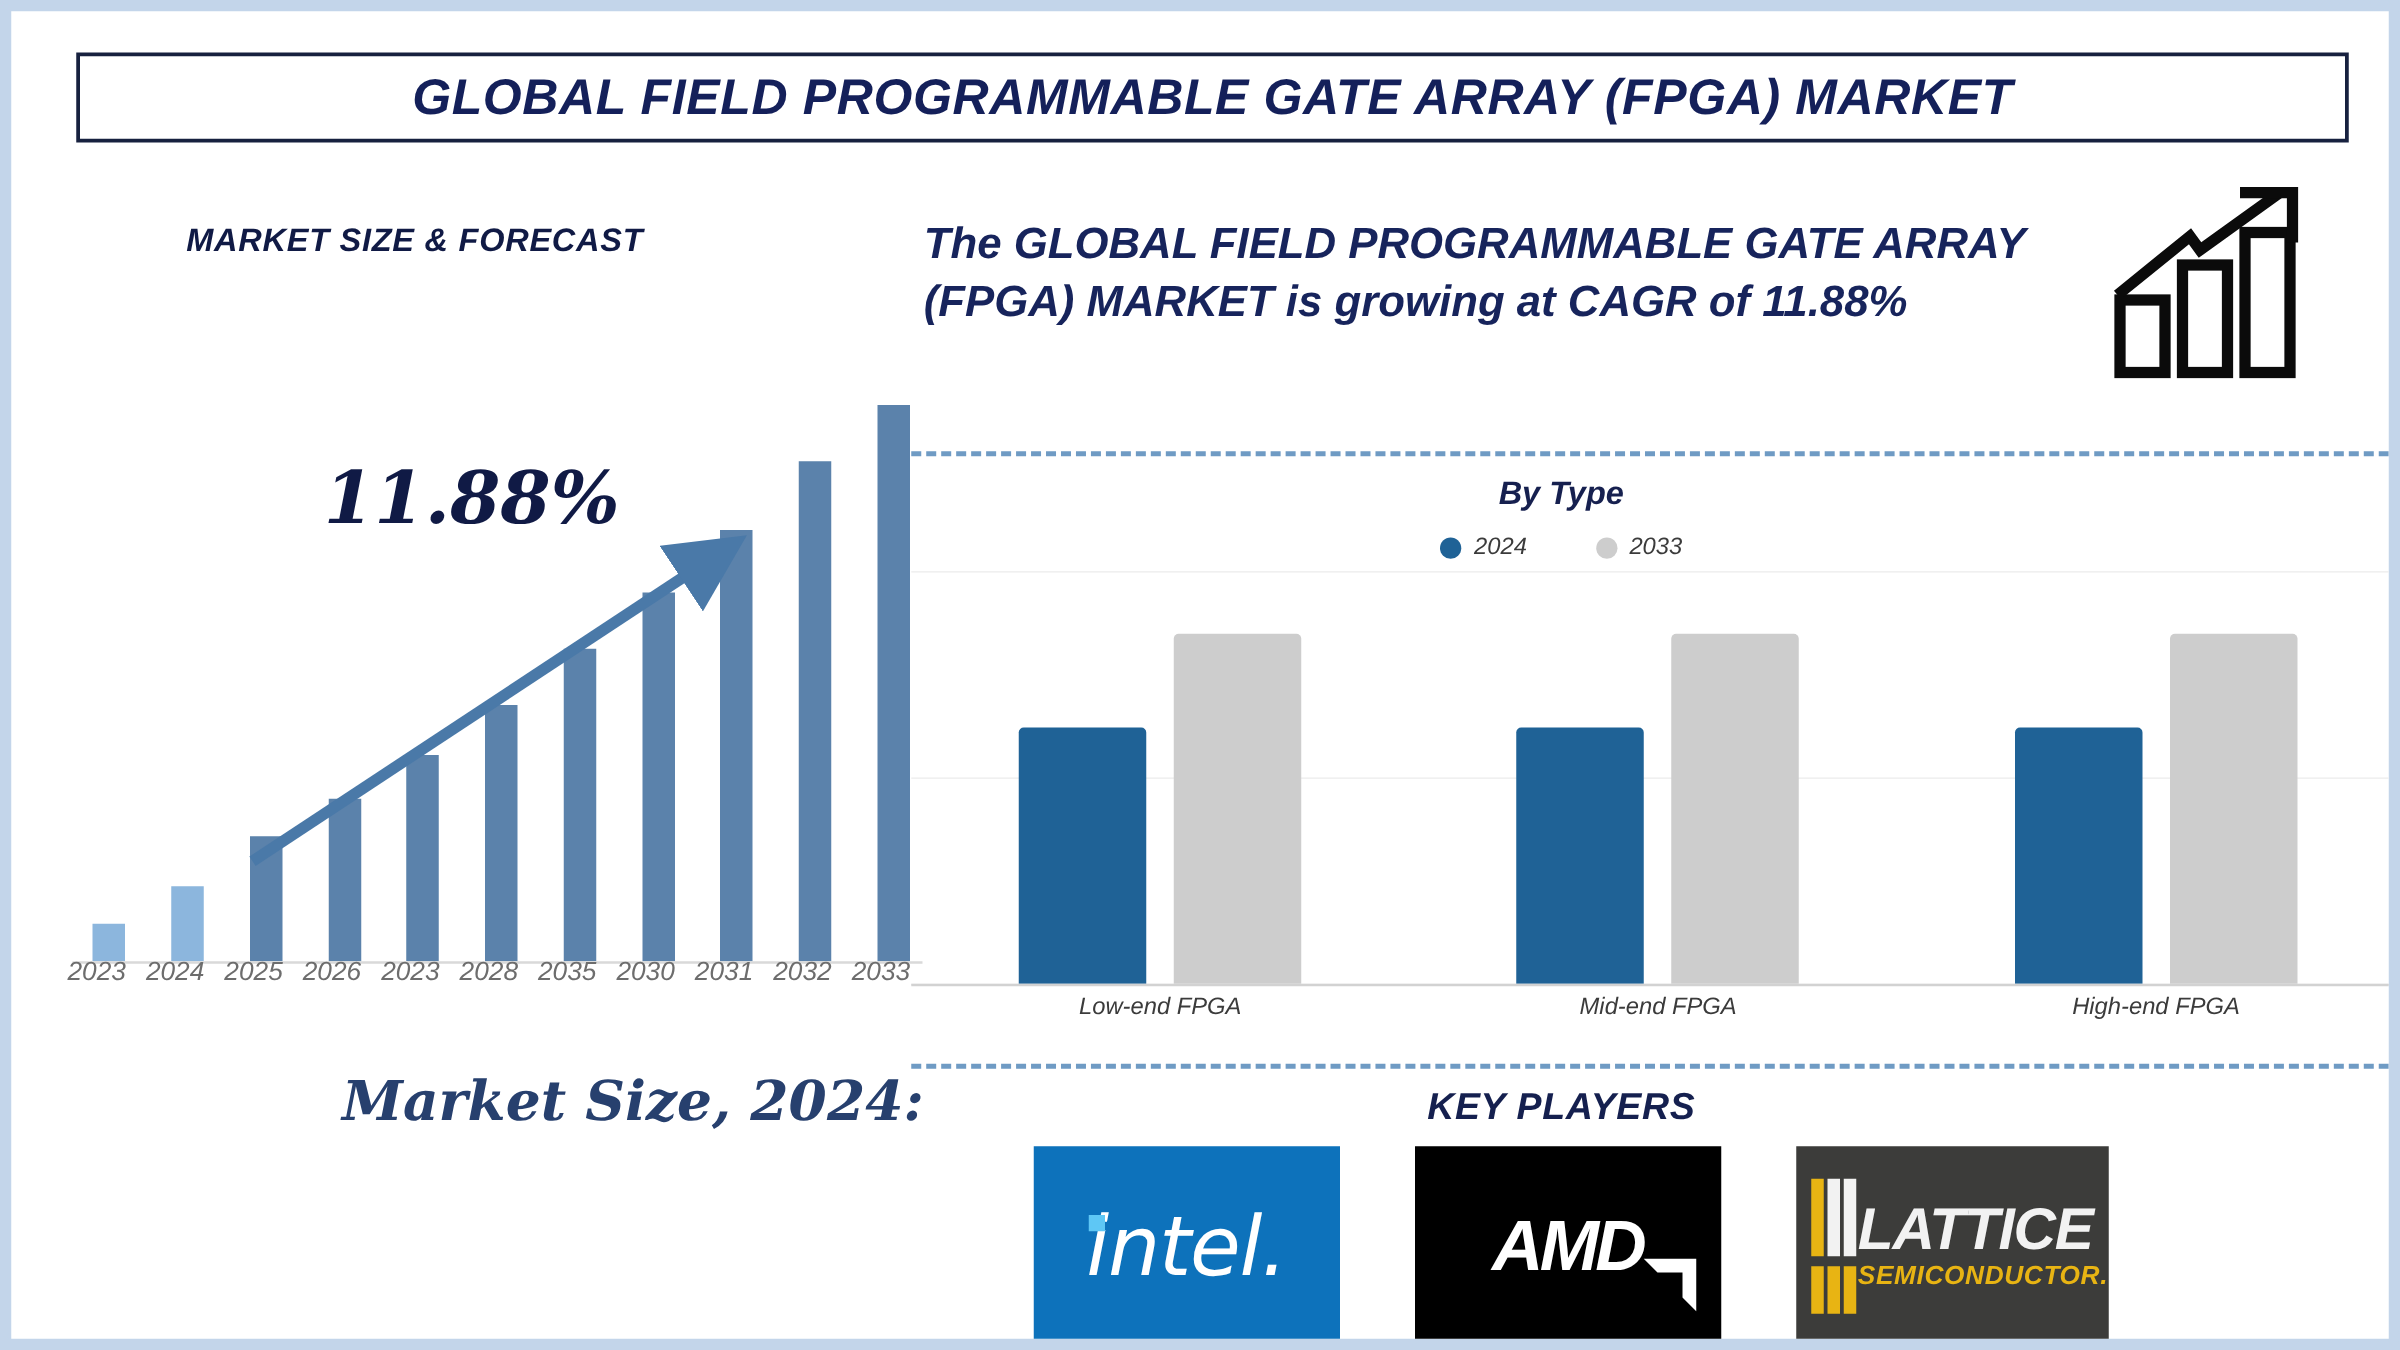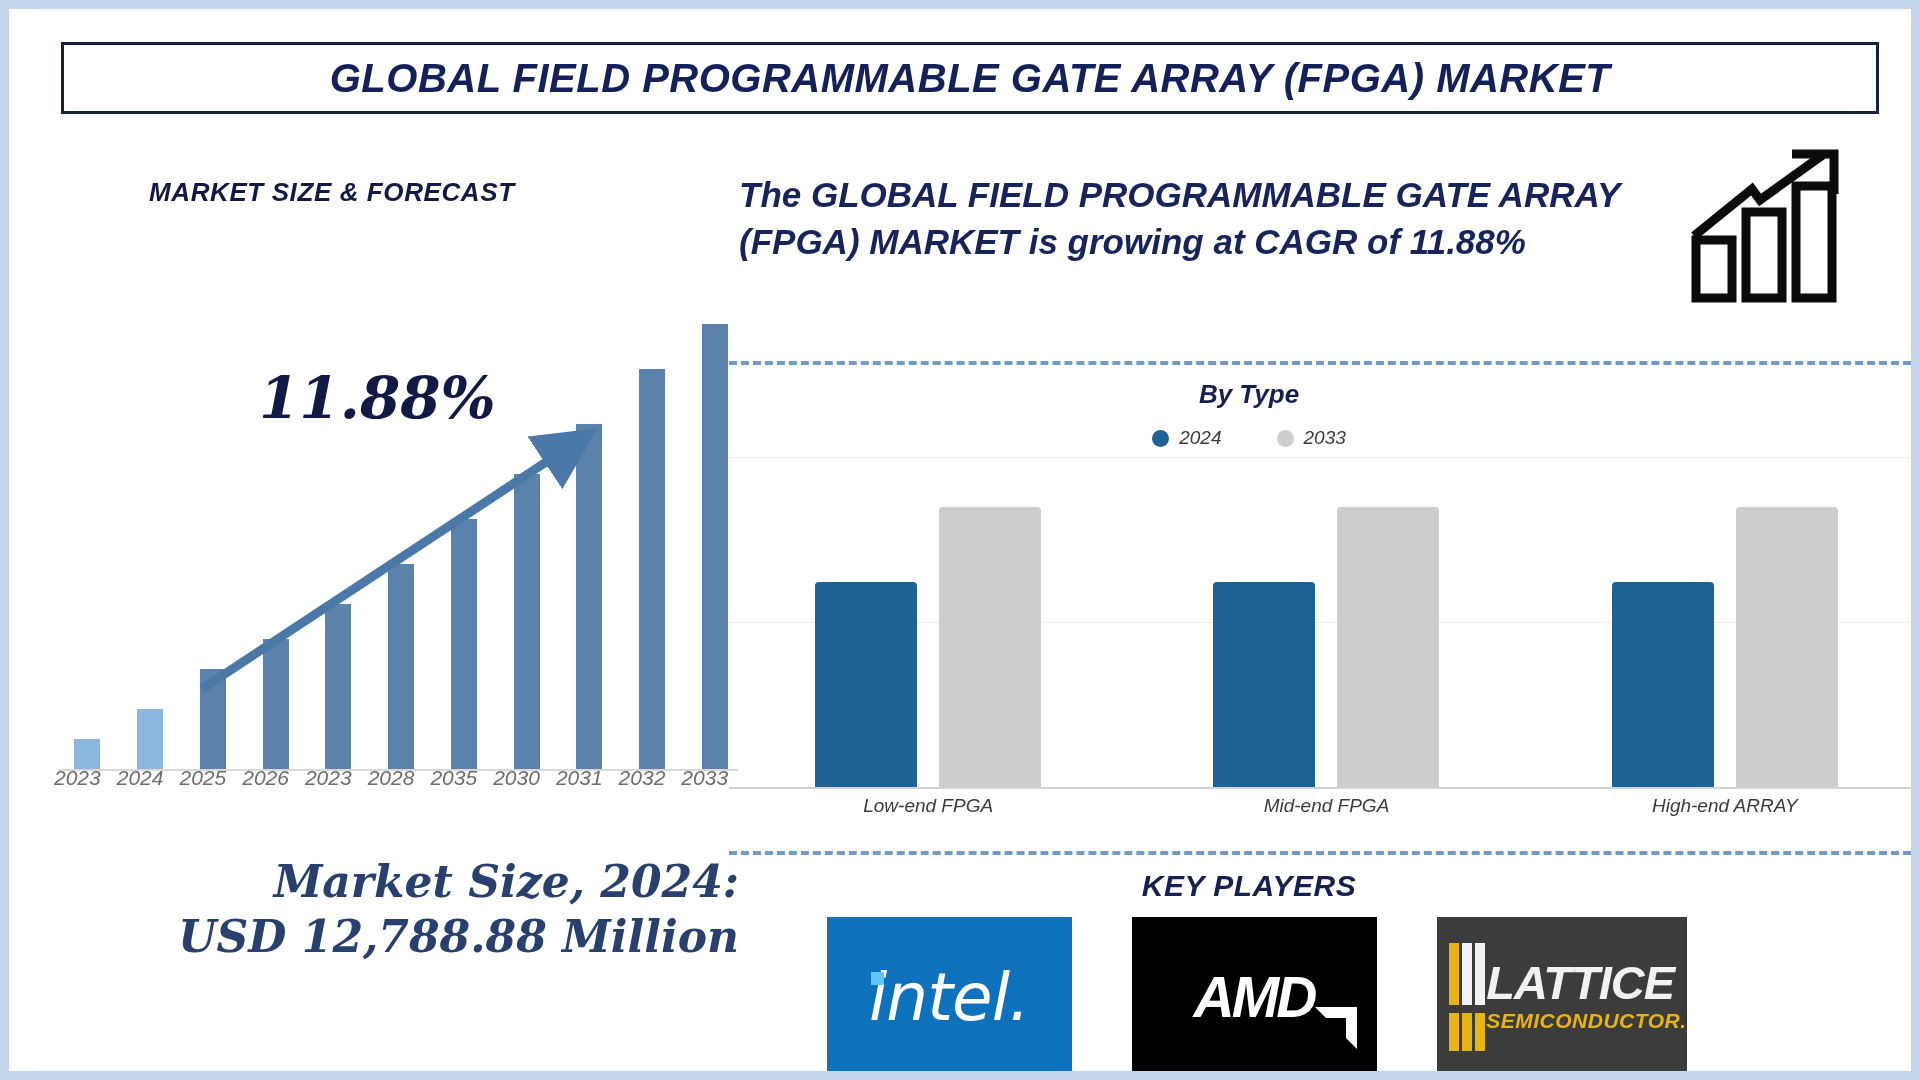--- a/index.html
+++ b/index.html
@@ -469,21 +469,20 @@
           <div class="lyear">2035</div>
           <div class="lyear">2030</div>
           <div class="lyear">2031</div>
           <div class="lyear">2032</div>
           <div class="lyear">2033</div>
         </div>
     </div>
 
     <div class="mkt-size">
       <div>Market Size, 2024:</div>
-      <div>USD 12,788.88 Million</div>
     </div>
   </div>
 
   <div class="right-panel">
 
     <div class="headline">The GLOBAL FIELD PROGRAMMABLE GATE ARRAY (FPGA) MARKET is growing at CAGR of 11.88%</div>
 
     <svg class="growth-icon" viewBox="0 0 185 160">
       <rect x="12" y="96" width="36" height="58" fill="none" stroke="#0b0b0b" stroke-width="9"></rect>
       <rect x="62" y="68" width="36" height="86" fill="none" stroke="#0b0b0b" stroke-width="9"></rect>
@@ -524,21 +523,21 @@
           </div>
           <div class="rgroup">
             <div class="rbar b2024" style="height: 62%;"></div>
             <div class="rbar b2033" style="height: 85%;"></div>
           </div>
         </div>
       <div class="rbaseline"></div>
       <div class="rcats" id="right-cats">
           <div class="rcat">Low-end FPGA</div>
           <div class="rcat">Mid-end FPGA</div>
-          <div class="rcat">High-end ARRAY</div>
+          <div class="rcat">High-end FPGA</div>
         </div>
     </div>
 
     <div class="divider d2"></div>
 
     <div class="key-players-title">KEY PLAYERS</div>
 
     <div class="logos">
 
       <div class="logo-intel">

